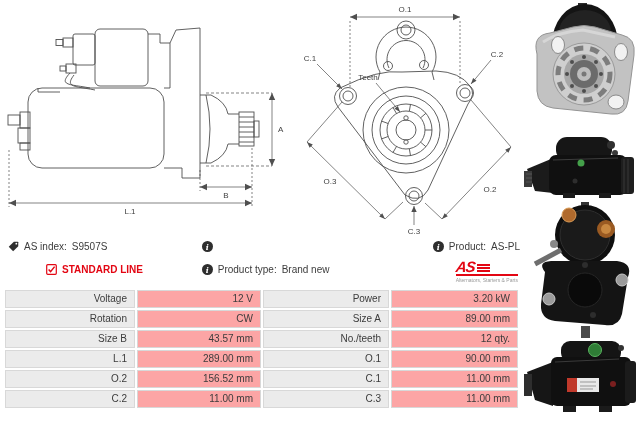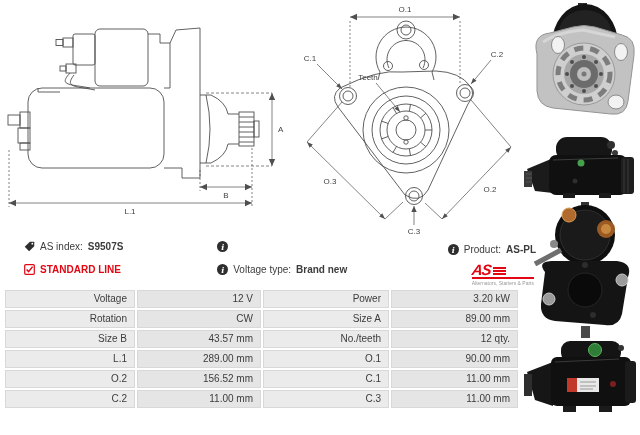--- a/index.html
+++ b/index.html
@@ -6,42 +6,42 @@
   body{width:640px;height:435px;position:relative;font-family:"Liberation Sans",sans-serif;color:#3c3c3c;overflow:hidden;}
   .page{position:absolute;left:0;top:0;width:640px;height:435px;background:#fff;}
 
   
   .draw{position:absolute;}
   #drawing-side{left:0;top:0;}
   #drawing-front{left:290px;top:0;}
   .dim-text{font-size:8px;fill:#3f3f3f;font-family:"Liberation Sans",sans-serif;}
 
   
-  .info-bar{position:absolute;left:24px;top:240px;width:512px;display:flex;align-items:flex-end;}
+  .info-bar{position:absolute;left:8px;top:240px;width:512px;display:flex;}
   .info-col{display:flex;flex-direction:column;}
   .c1{width:197px;}
   .c2{width:235px;}
   .c3{flex:1;}
   .info-line{display:flex;align-items:center;gap:5px;font-size:10px;height:13px;margin-bottom:10px;white-space:nowrap;}
-  .info-line b{font-weight:bold;}
-  .red-line{color:#e30613;font-weight:bold;}
+  .info-line b{font-weight:normal;}
+  .red-line{color:#e30613;font-weight:bold;margin-left:38px;}
   .iicon{display:inline-flex;align-items:center;justify-content:center;width:11px;height:11px;min-width:11px;border-radius:50%;background:#2e2e2e;color:#fff;font:italic bold 8px "DejaVu Serif",serif;}
   .ic{display:inline-flex;width:11px;min-width:11px;height:11px;}
   .logo{margin-top:-3px;align-self:flex-end;text-align:center;padding-right:2px;}
   .logo-top{display:flex;align-items:flex-end;gap:2px;border-bottom:2px solid #e30613;padding-bottom:1px;}
   .logo-as{font-style:italic;font-weight:bold;font-size:15px;line-height:13px;color:#e30613;transform:skewX(-8deg);letter-spacing:-1px;}
   .logo-stripes{display:flex;flex-direction:column;gap:1px;margin-bottom:1px;}
   .logo-stripes i{display:block;width:13px;height:2px;background:#e30613;}
   .logo-tag{font-size:5px;color:#9a9a9a;margin-top:1px;letter-spacing:0px;white-space:nowrap;}
 
   
   .spec-table{position:absolute;left:3px;top:288px;width:517px;border-collapse:separate;border-spacing:2px;table-layout:fixed;}
   .spec-table td{border:1px solid #d8d8d8;font-size:10px;color:#3c3c3c;text-align:right;padding:1px 7px 1px 15px;height:14px;vertical-align:middle;line-height:1.2;}
   td.lab{background:#ebebeb;}
-  td.val{background:#e5e5e5;}
+  td.val{background:#fca5a5;}
 
   
   .photos{position:absolute;left:523px;top:0;width:117px;height:435px;}
   .photo{position:absolute;left:0;}
   #photo-1{top:2px;}
   #photo-2{top:133px;}
   #photo-3{top:202px;}
   #photo-4{top:338px;}
 </style>
 </head>
@@ -204,21 +204,21 @@
         </span>
         <span>STANDARD LINE</span>
       </div>
     </div>
     <div class="info-col c2">
       <div class="info-line">
         <span class="iicon">i</span>
       </div>
       <div class="info-line">
         <span class="iicon">i</span>
-        <span>Voltage type:</span>
+        <span>Product type:</span>
         <b>Brand new</b>
       </div>
     </div>
     <div class="info-col c3">
       <div class="info-line">
         <span class="iicon">i</span>
         <span>Product:</span>
         <b>AS-PL</b>
       </div>
       <div class="logo">

